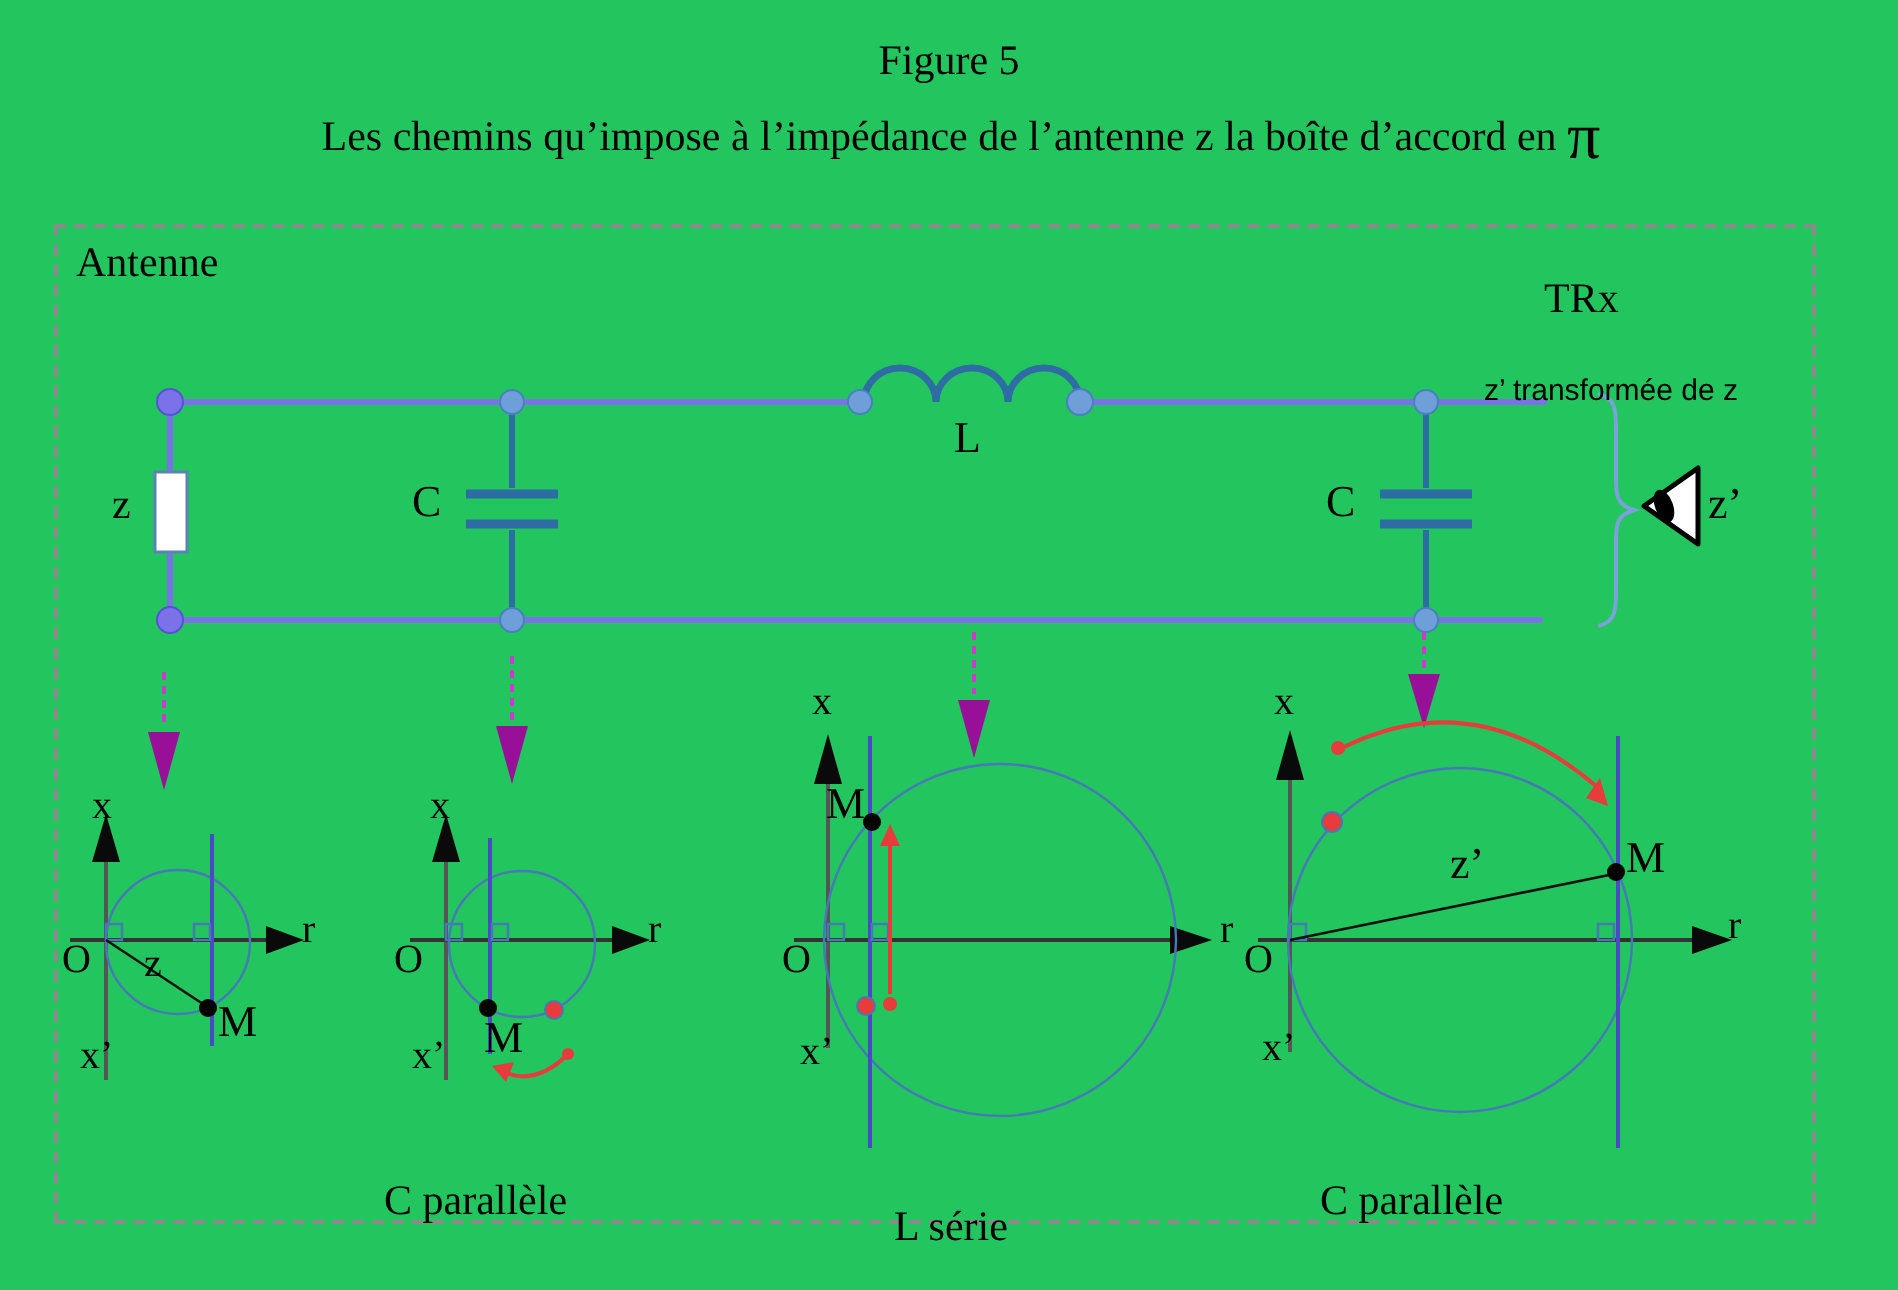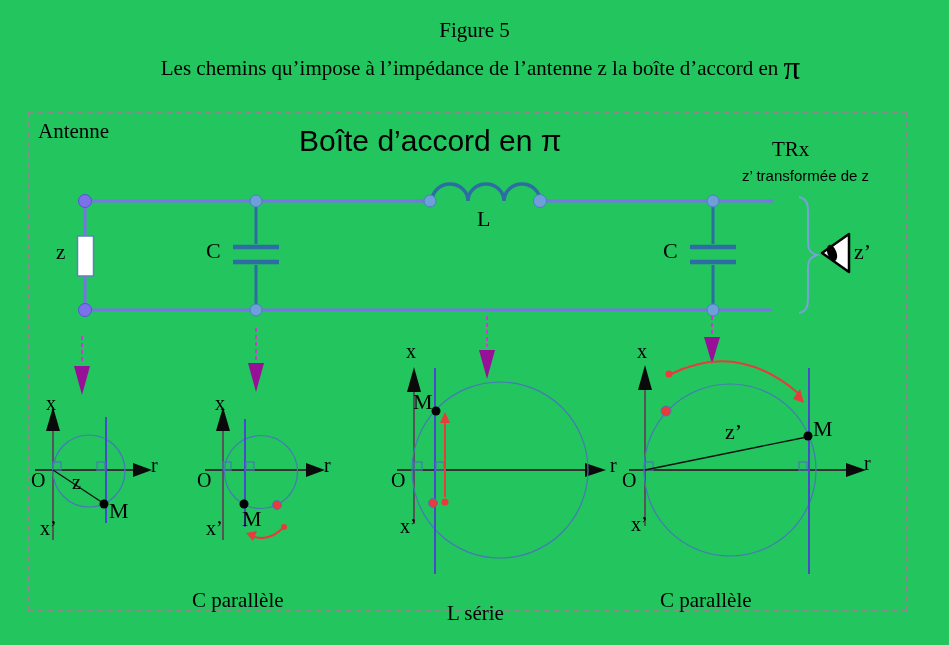--- a/index.html
+++ b/index.html
@@ -6,21 +6,21 @@
   .page{position:relative;width:949px;height:645px;background:#22c55e;overflow:hidden;
         font-family:"Liberation Serif", serif;color:#000;}
   .serif{font-family:"Liberation Serif", serif;}
   .sans{font-family:"Liberation Sans", sans-serif;}
   .hdr{position:absolute;left:0;right:0;top:18px;text-align:center;font-size:21px;}
   .sub{position:absolute;left:0;right:0;top:56px;text-align:center;font-size:21px;padding-left:12px;}
   .sub .pi{font-size:33px;line-height:21px;vertical-align:-4px;}
   .dash-box{position:absolute;left:27px;top:112px;width:881px;height:500px;
             border:2px dashed #8a8a8a;box-sizing:border-box;}
   .lbl{position:absolute;white-space:nowrap;line-height:1.05;}
-  .fs15{font-size:15px;} .fs20{font-size:20px;} .fs21{font-size:21px;}
+  .fs15{font-size:15px;margin-top:20px;} .fs20{font-size:20px;} .fs21{font-size:21px;}
   .fs22{font-size:22px;} .fs30{font-size:30px;}
   svg{position:absolute;left:0;top:0;}
 </style>
 </head>
 <body>
 
 <div class="page">
 
   <div class="hdr serif">Figure 5</div>
   <div class="sub serif"><span>Les chemins qu’impose à l’impédance de l’antenne z la boîte d’accord en </span><span class="pi">π</span></div>
@@ -147,21 +147,20 @@
       <line x1="645" y1="470" x2="807" y2="437" stroke="#111" stroke-width="1.3"></line>
       <circle cx="808" cy="436" r="4.5" fill="#000"></circle>
       <circle cx="666" cy="411" r="5" fill="#e83b3b" stroke="#4878b8"></circle>
       <circle cx="669" cy="374" r="3.5" fill="#e83b3b"></circle>
       <path d="M671,374 Q737,341 798,393" fill="none" stroke="#e83b3b" stroke-width="2"></path>
       <polygon points="804,403 793,399 800,389" fill="#e83b3b"></polygon>
     </g>
   </svg>
 
   <div class="lbl serif fs21" style="left:38px;top:120px">Antenne</div>
-  <div class="lbl sans fs30" style="left:299px;top:125px">Boîte d’accord en π</div>
   <div class="lbl serif fs21" style="left:772px;top:138px">TRx</div>
   <div class="lbl sans fs15" style="left:742px;top:168px">z’ transformée de z</div>
   <div class="lbl serif fs22" style="left:854px;top:240px">z’</div>
 
   <div class="lbl serif fs21" style="left:56px;top:241px">z</div>
   <div class="lbl serif fs22" style="left:206px;top:239px">C</div>
   <div class="lbl serif fs22" style="left:477px;top:207px">L</div>
   <div class="lbl serif fs22" style="left:663px;top:239px">C</div>
 
   <div class="lbl serif fs20" style="left:46px;top:393px">x</div>

